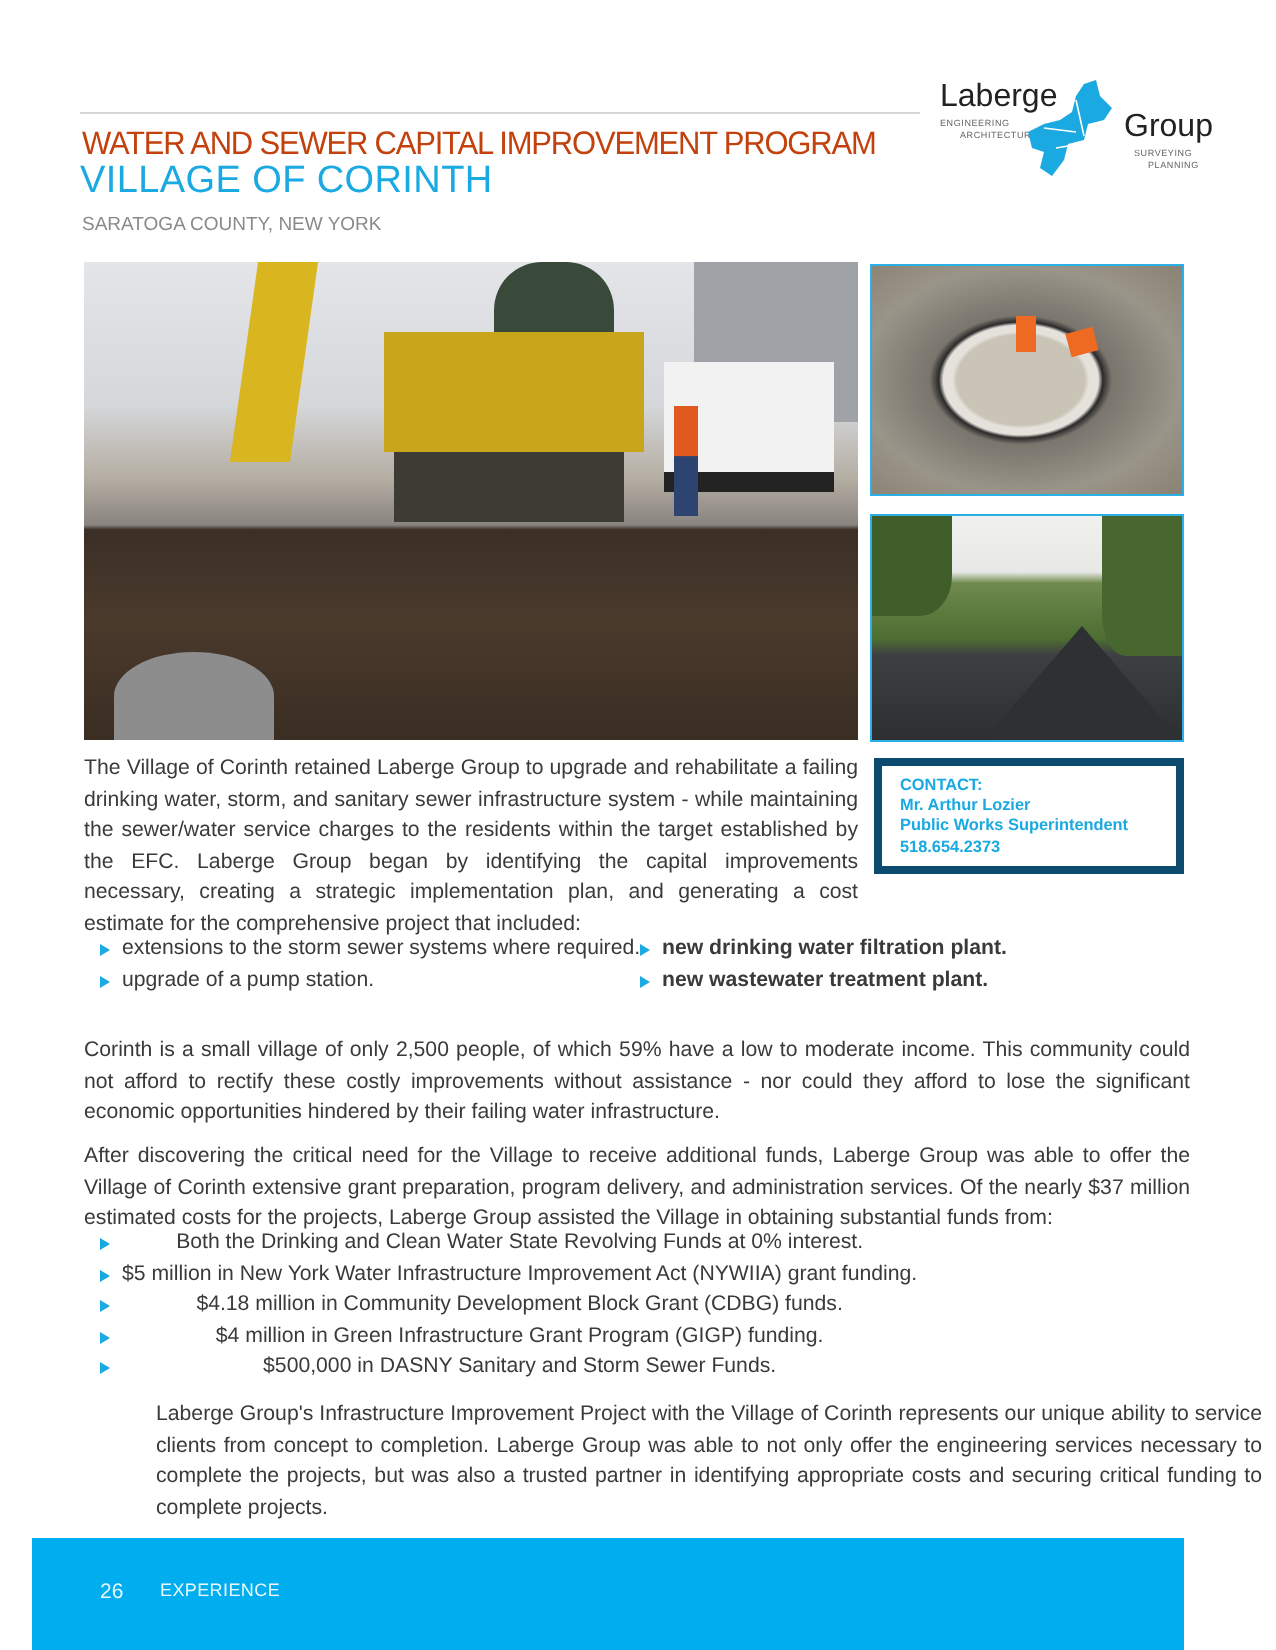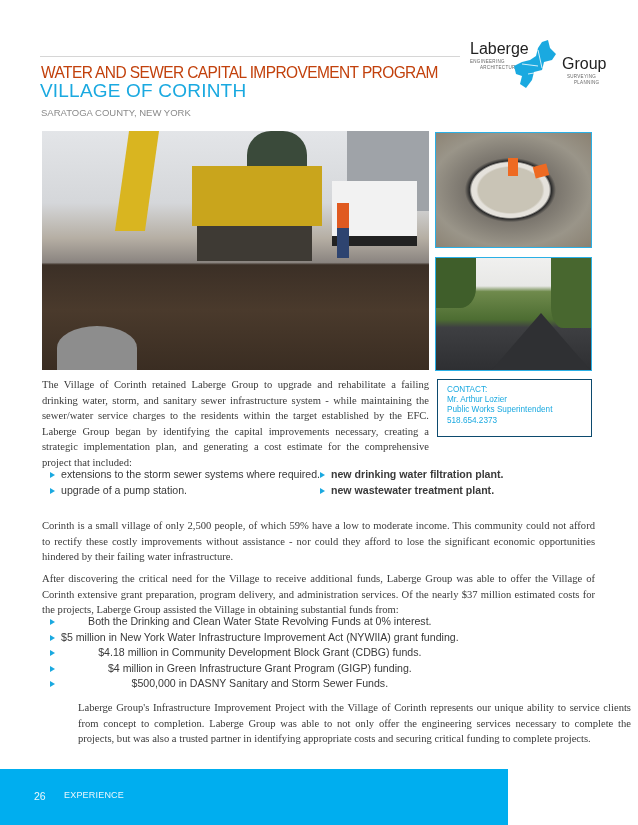--- a/index.html
+++ b/index.html
@@ -38,41 +38,41 @@
      background: radial-gradient(ellipse at 48% 50%, #c9c4b6 0%, #c9c4b6 28%, #e5e2dc 30%, #e5e2dc 34%, #2a2a2a 36%, #7a756d 40%, #9a9589 70%, #8a8172 100%); }
   .photo-side1 .w1 { position:absolute; left:72px; top:25px; width:10px; height:18px; background:#ee6a22; }
   .photo-side1 .w2 { position:absolute; left:98px; top:32px; width:14px; height:12px; background:#ee6a22; transform:rotate(-15deg); }
   .photo-side2 { left:435px; top:257px; width:157px; height:114px; border:1px solid #2ab0e6; box-sizing:border-box;
      background: linear-gradient(180deg, #f0f0ef 0%, #e8e8e6 25%, #6f8a4c 30%, #4d6d32 55%, #3e3f42 62%, #2e2f32 100%); }
   .photo-side2 .road { position:absolute; left:55px; top:55px; width:0; height:0;
      border-left:50px solid transparent; border-right:50px solid transparent; border-bottom:58px solid #2f3033; }
   .photo-side2 .trees-l { position:absolute; left:0; top:0; width:40px; height:50px; background:#3f5e2a; border-radius:0 0 40% 0; }
   .photo-side2 .trees-r { position:absolute; right:0; top:0; width:40px; height:70px; background:#48672f; border-radius:0 0 0 30%; }
 
-  .para { position:absolute; left:42px; width:387px; font-size:10.6px; line-height:15.6px; text-align:justify; color:#3a3a3a; margin:0;font-family:Liberation Serif, serif; }
+  .para { position:absolute; left:42px; width:387px; font-size:10.6px; line-height:15.6px; text-align:justify; color:#3a3a3a; margin:0; }
   .para.wide { width:553px; }
   .intro { top:377px; }
 
-  .contact { position:absolute; left:437px; top:379px; width:155px; height:58px; border:1px solid #0c4a6e; box-sizing:border-box;
-             padding:5px 12px 0 9px; color:#1aa9e0; font-size:8.2px; font-weight:normal; line-height:10.2px; }
+  .contact { position:absolute; left:437px; top:379px; width:155px; height:58px; border:4px solid #0c4a6e; box-sizing:border-box;
+             padding:5px 12px 0 9px; color:#1aa9e0; font-size:8.2px; font-weight:bold; line-height:10.2px; }
   .contact div { white-space:nowrap; }
 
   ul.bullets { position:absolute; list-style:none; margin:0; padding:0; font-size:10.6px; line-height:15.6px; color:#3a3a3a; }
   ul.bullets li { position:relative; padding-left:11px; white-space:nowrap; }
   ul.bullets li .arrow { position:absolute; left:0; top:5px; width:0; height:0;
      border-top:3px solid transparent; border-bottom:3px solid transparent; border-left:5px solid #1aa9e0; }
   .b1 { left:50px; top:467px; }
   .b2 { left:320px; top:467px;font-weight:bold; }
   .b3 { left:50px; top:614px;text-align:center; }
 
   .p2 { top:518px; }
   .p3 { top:571px; }
   .p4 { top:700px;margin-left:36px; }
 
-  .footer { position:absolute; left:0; top:769px; width:508px; height:56px; background:#00aeef; }
+  .footer { position:absolute; left:16px; top:769px; width:576px; height:56px; background:#00aeef; }
   .footer .pg { position:absolute; left:34px; top:21px; color:#eaf7fd; font-size:10.5px; }
   .footer .sec { position:absolute; left:64px; top:21px; color:#eaf7fd; font-size:9px; letter-spacing:0.2px; }
 </style>
 </head>
 <body>
 
 <div class="topline"></div>
 <div class="kicker">WATER AND SEWER CAPITAL IMPROVEMENT PROGRAM</div>
 <div class="title">VILLAGE OF CORINTH</div>
 <div class="subtitle">SARATOGA COUNTY, NEW YORK</div>

